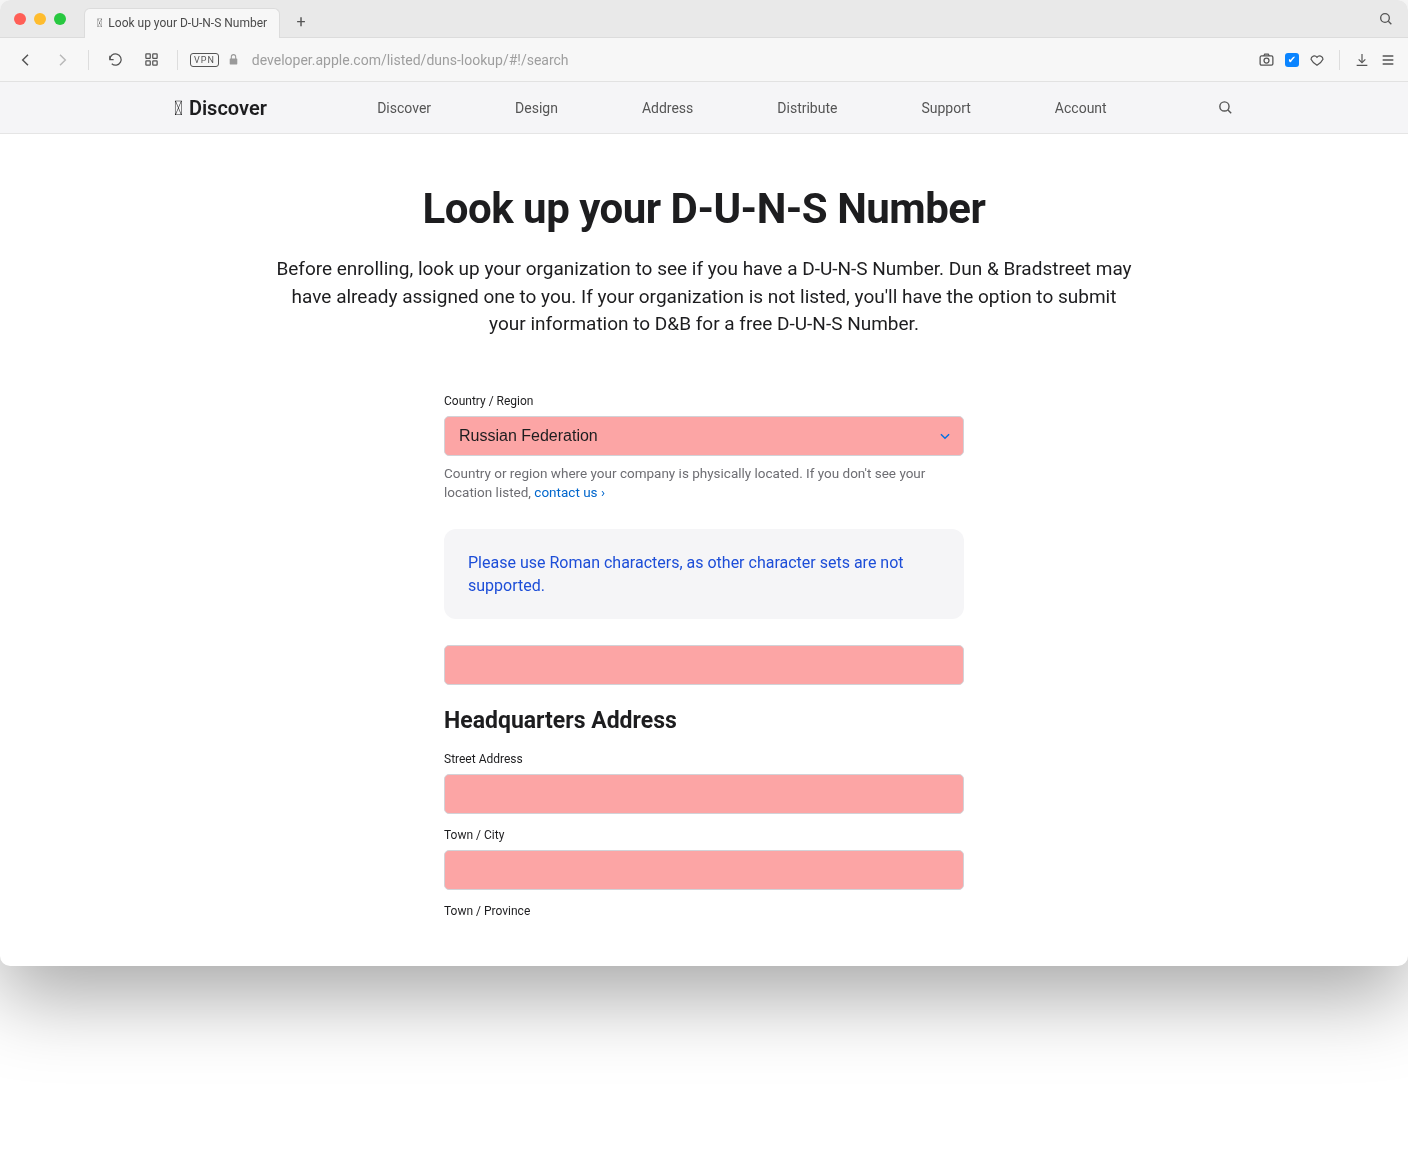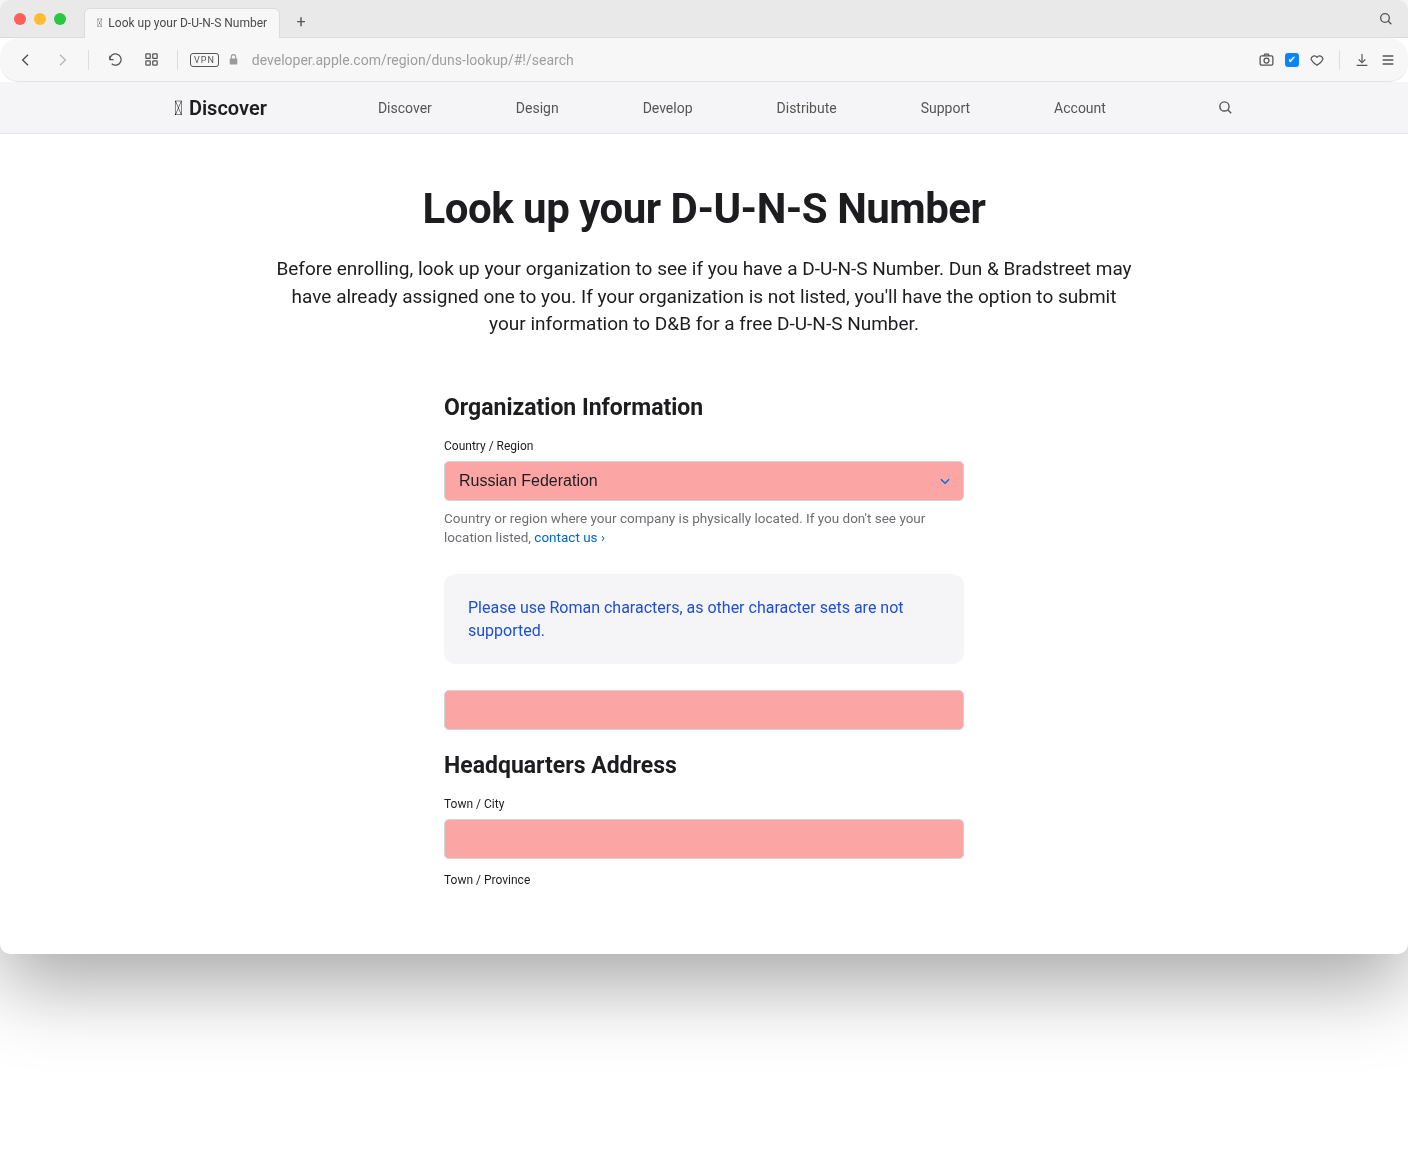--- a/index.html
+++ b/index.html
@@ -68,21 +68,20 @@
   }
   
   .toolbar {
     display: flex;
     align-items: center;
     background: #f7f7f7;
     height: 44px;
     padding: 0 12px;
     border-bottom: 1px solid #e2e2e2;
     gap: 8px;
-    border-radius: 19px;
   }
   .tbtn {
     width: 28px; height: 28px;
     display: flex; align-items: center; justify-content: center;
     color: #555; border-radius: 6px;
   }
   .tbtn.disabled { color: #b9b9b9; }
   .sep { width: 1px; height: 20px; background: #ddd; margin: 0 4px; }
   .vpn {
     border: 1.5px solid #555;
@@ -260,21 +259,21 @@
           <rect x="14" y="14" width="7" height="7" rx="1"></rect>
         </svg>
     </div>
     <div class="sep"></div>
     <span class="vpn">VPN</span>
     <span class="lock">
       <svg width="13" height="13" viewBox="0 0 24 24" fill="currentColor">
           <path d="M7 10V7a5 5 0 0 1 10 0v3h1a1 1 0 0 1 1 1v9a1 1 0 0 1-1 1H6a1 1 0 0 1-1-1v-9a1 1 0 0 1 1-1h1zm2 0h6V7a3 3 0 0 0-6 0v3z"></path>
         </svg>
     </span>
-    <div class="url">developer.apple.com/region/duns-lookup/#!/search</div>
+    <div class="url">developer.apple.com/listed/duns-lookup/#!/search</div>
     <div class="toolbar-right">
       <span class="ticon">
         <svg width="17" height="17" viewBox="0 0 24 24" fill="none" stroke="currentColor" stroke-width="1.8">
             <rect x="3" y="7" width="18" height="13" rx="2"></rect>
             <circle cx="12" cy="13.5" r="3.5"></circle>
             <path d="M8 7l1.5-2.5h5L16 7"></path>
           </svg>
       </span>
       <span class="ticon">
         <span class="shield-badge">✔</span>
@@ -304,40 +303,39 @@
 
   <div class="dev-header">
     <div class="dev-header-inner">
       <div class="brand">
         <span class="apple-logo"></span>
         <span>Discover</span>
       </div>
       <div class="nav">
         <a>Discover</a>
         <a>Design</a>
-        <a>Develop</a>
+        <a>Address</a>
         <a>Distribute</a>
         <a>Support</a>
         <a>Account</a>
       </div>
       <span class="nav-search">
         <svg width="17" height="17" viewBox="0 0 24 24" fill="none" stroke="currentColor" stroke-width="2">
             <circle cx="10.5" cy="10.5" r="6.5"></circle>
             <line x1="20" y1="20" x2="15.5" y2="15.5"></line>
           </svg>
       </span>
     </div>
   </div>
 
   <div class="content">
     <h1 class="page-title">Look up your D-U-N-S Number</h1>
     <p class="intro">Before enrolling, look up your organization to see if you have a D-U-N-S Number. Dun &amp; Bradstreet may have already assigned one to you. If your organization is not listed, you'll have the option to submit your information to D&amp;B for a free D-U-N-S Number.</p>
 
     <div class="form-wrap">
-      <h2 class="section">Organization Information</h2>
 
       <div class="field">
         <label>Country / Region</label>
         <div class="select-wrap">
           <select>
             <option>Russian Federation</option>
           </select>
           <span class="chev">
             <svg width="14" height="14" viewBox="0 0 24 24" fill="none" stroke="currentColor" stroke-width="2.5">
                 <polyline points="5 9 12 16 19 9"></polyline>
@@ -350,20 +348,24 @@
       </div>
 
       <div class="notice">Please use Roman characters, as other character sets are not supported.</div>
 
       <div class="field">
         <input class="input" type="text" value="" style="">
       </div>
 
       <h2 class="section addr">Headquarters Address</h2>
 
+      <div class="field">
+        <label>Street Address</label>
+        <input class="input" type="text" value="" style="">
+      </div>
 
       <div class="field">
         <label>Town / City</label>
         <input class="input" type="text" value="" style="">
       </div>
 
       <div class="field" style="margin-bottom:0">
         <label>Town / Province</label>
       </div>
     </div>

